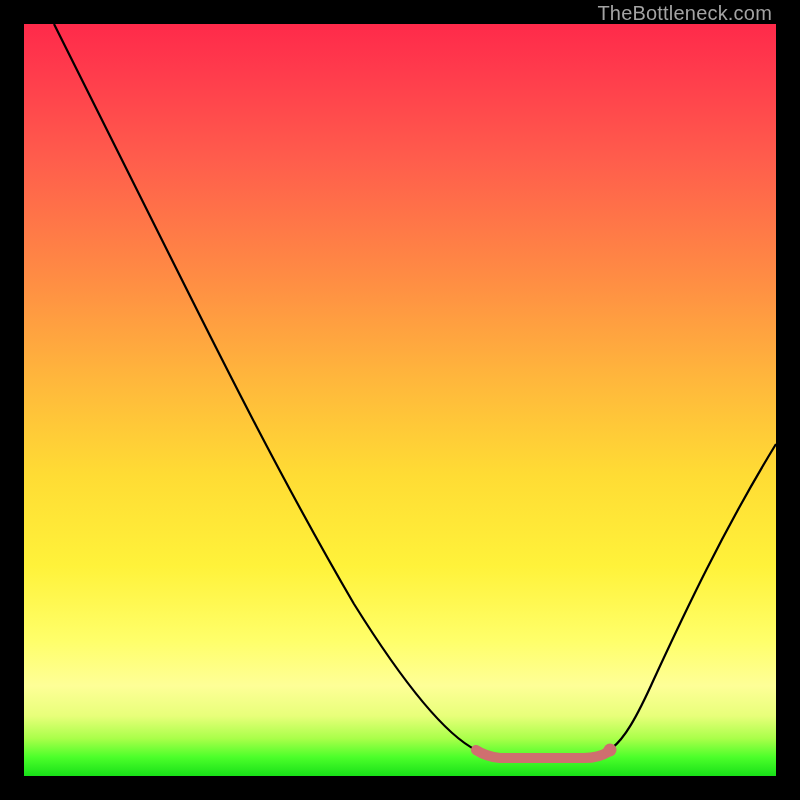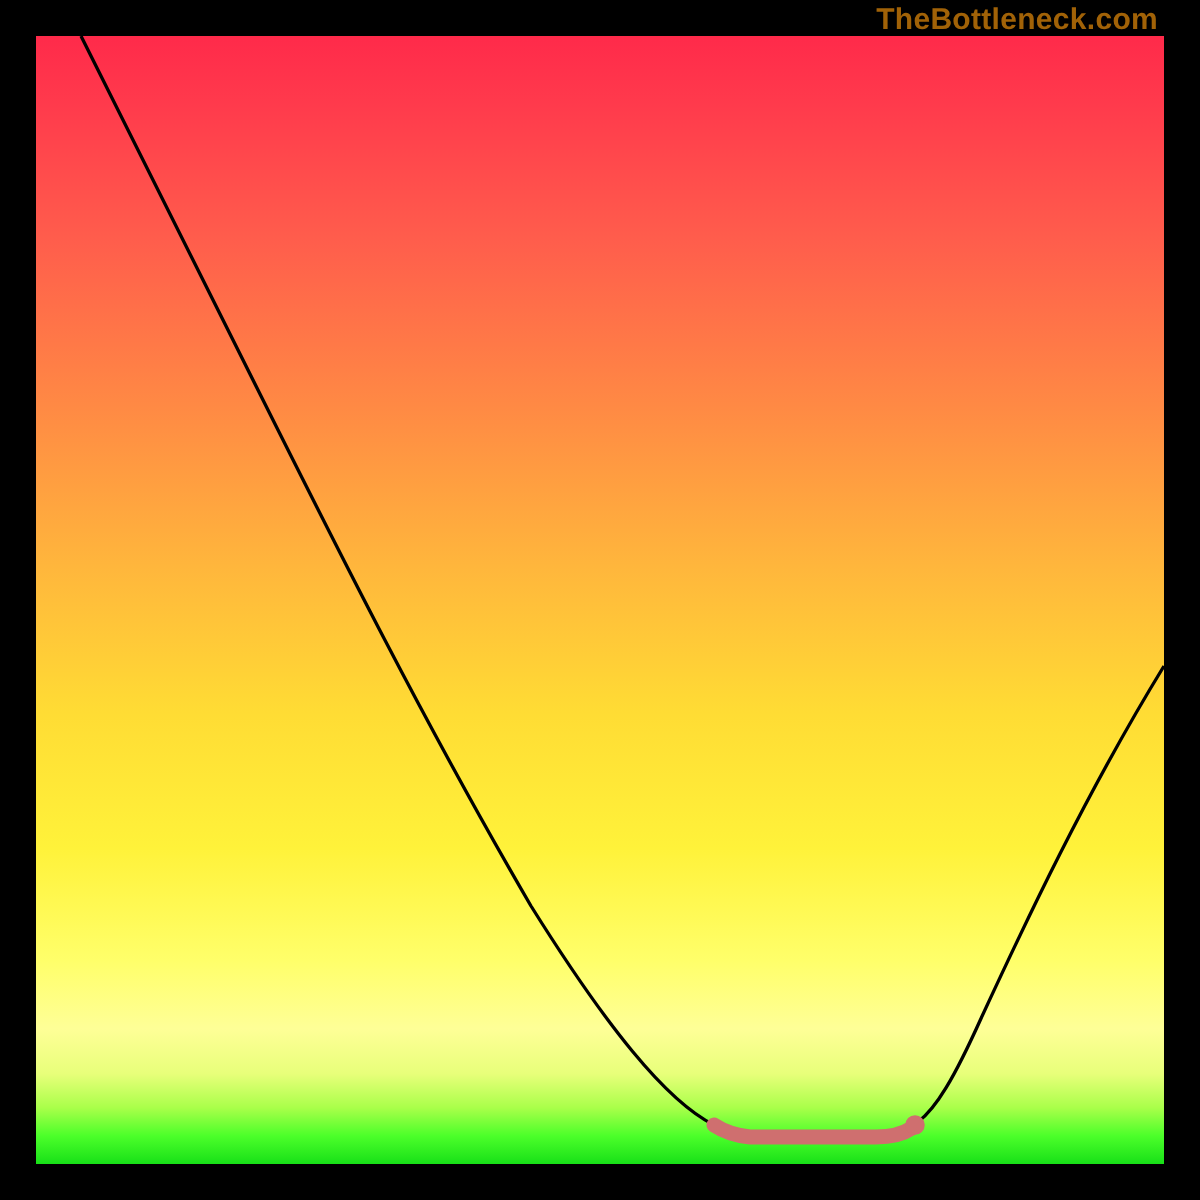--- a/index.html
+++ b/index.html
@@ -39,23 +39,23 @@
       #e8ff7a 92%,
       #aaff4a 95%,
       #4cff2a 97.5%,
       #18e018 100%
     );
   }
   .watermark {
     position: absolute;
     top: 2px;
     right: 28px;
-    color: #a16207;
+    color: #a3a3a3;
     font-size: 20px;
-    font-weight: 700;
+    font-weight: 400;
     letter-spacing: 0.2px;
     user-select: none;
   }
   svg.curve {
     position: absolute;
     left: 0;
     top: 0;
     width: 752px;
     height: 752px;
     overflow: visible;

